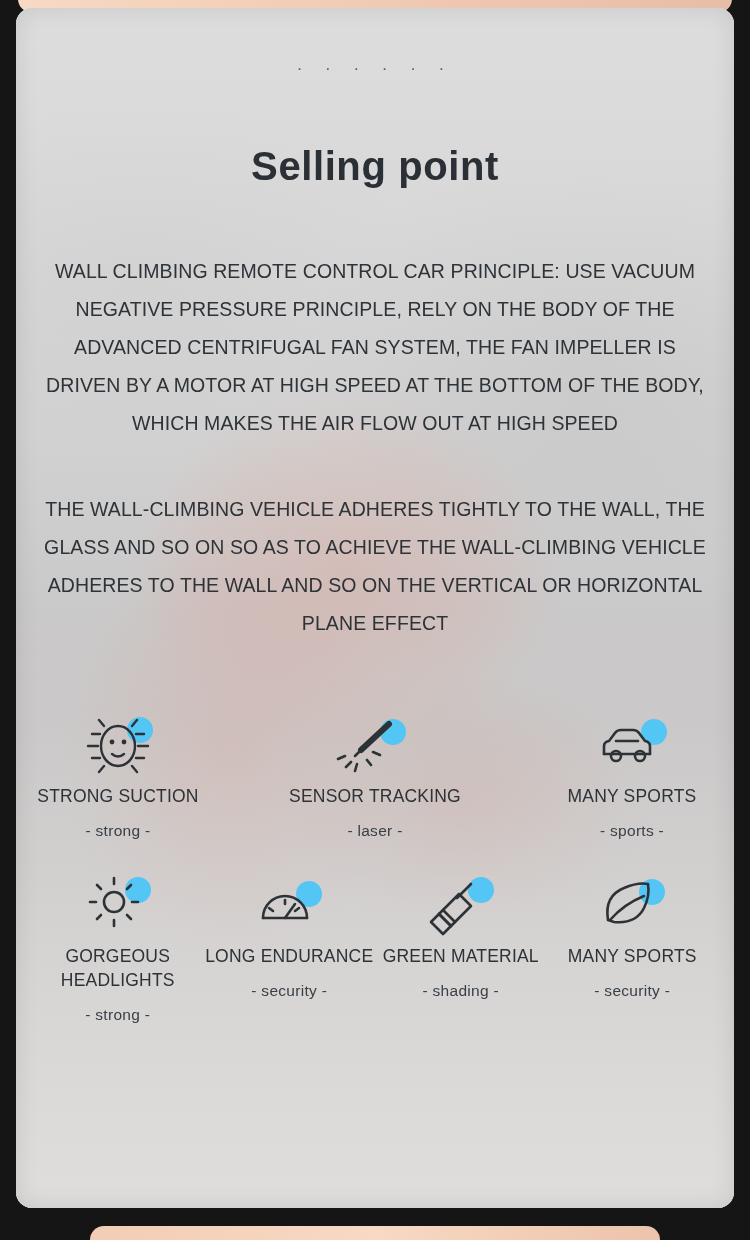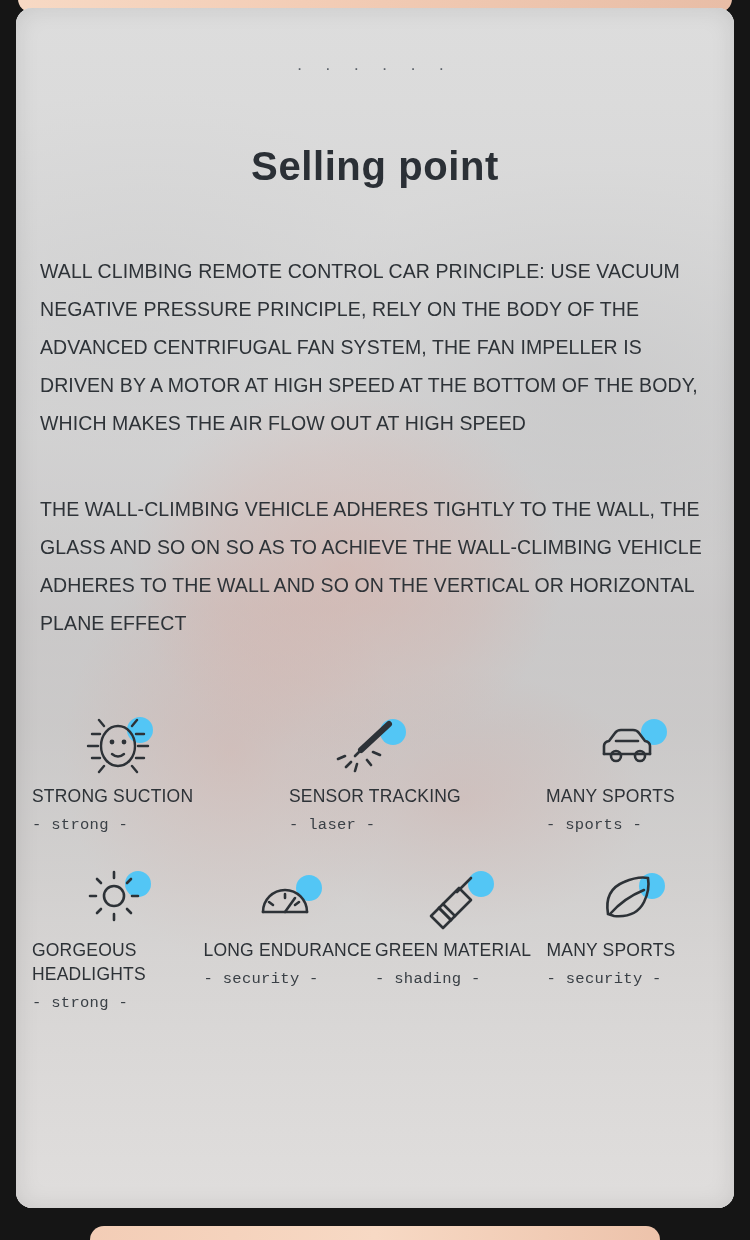--- a/index.html
+++ b/index.html
@@ -101,21 +101,21 @@
     font-size: 40px;
     font-weight: 700;
     letter-spacing: 0.6px;
     color: #2b3036;
   }
 
   .para {
     position: absolute;
     left: 24px;
     right: 24px;
-    text-align: left;
+    text-align: center;
     font-size: 19.5px;
     line-height: 38px;
     color: #2e3338;
     letter-spacing: 0.1px;
   }
   .para-1 { top: 244px; }
   .para-2 { top: 482px; }
 
   .features {
     position: absolute;
@@ -125,43 +125,42 @@
   }
   .frow {
     display: flex;
     justify-content: space-between;
     align-items: flex-start;
   }
   .frow + .frow { margin-top: 34px; }
 
   .fitem {
     width: 172px;
-    text-align: left;
+    text-align: center;
   }
   .ficon {
     height: 62px;
     display: flex;
     align-items: center;
     justify-content: center;
     position: relative;
   }
   .ficon svg { display: block; overflow: visible; }
   .flabel {
     margin-top: 8px;
     font-size: 17.5px;
     line-height: 24px;
     color: #2d3237;
     letter-spacing: 0.2px;
   }
   .fsub {
-    margin-top: 8px;
+    margin-top: 14px;
     font-size: 15.5px;
     color: #3a4046;
     letter-spacing: 0.3px;
-    font-family: Liberation Mono, monospace;
   }
 
   
   .edge {
     position: absolute;
     inset: 0;
     pointer-events: none;
     box-shadow: inset 0 0 24px rgba(0,0,0,0.10);
     border-radius: 16px;
   }

